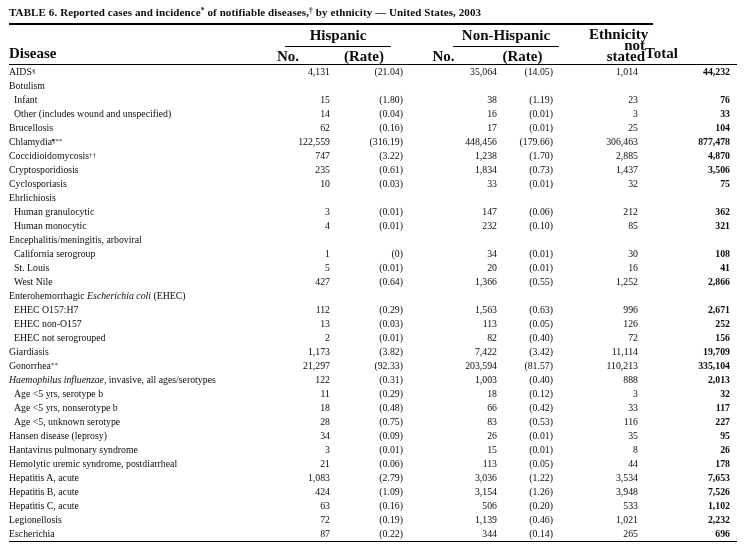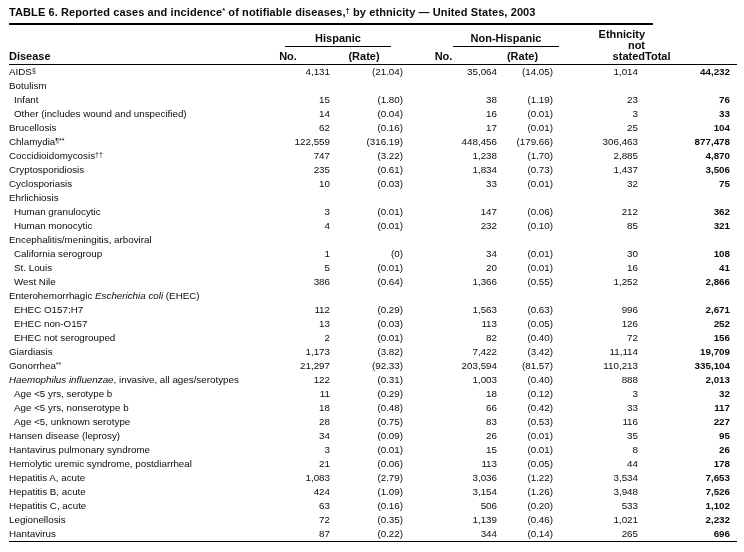--- a/index.html
+++ b/index.html
@@ -1,34 +1,34 @@
 <!DOCTYPE html>
 <html><head>
 <meta charset="utf-8">
 <style>
   html,body{margin:0;padding:0;background:#fff;}
   body{width:744px;height:552px;overflow:hidden;}
   .page{
     box-sizing:border-box;width:660px;height:552px;
     padding:5px 7px 0 9px;
-    font-family:Liberation Sans, sans-serif;
+    font-family:Liberation Serif, serif;
     color:#0b0b0b;
     -webkit-font-smoothing:antialiased;
   }
   .title{
     font-size:11px;font-weight:700;line-height:14px;
     padding-bottom:4px;border-bottom:2px solid #000;
     letter-spacing:.1px;white-space:nowrap;
   }
   .title sup{font-size:7.5px;line-height:0;vertical-align:3px;}
   table{
     border-collapse:collapse;table-layout:fixed;width:728px;
     border-bottom:1px solid #000;font-size:9.8px;color:#0b0b0b;
   }
-  th{font-weight:700;vertical-align:bottom;padding:0;font-size:11px;}
+  th{font-weight:700;vertical-align:bottom;padding:0;font-size:15px;}
   .rowA th{height:22px;}
   .rowB th{height:15px;line-height:11px;}
   .hb{border-bottom:1px solid #000;}
   .group-th{padding:0;}
   .grp{border-bottom:1px solid #000;padding-bottom:2px;text-align:center;white-space:nowrap;}
   .g1{margin:0 12px 0 26px;}
   .g2{margin:0 -6px 0 50px;}
   .th-disease{text-align:left;padding-bottom:2px;}
   .th-num{padding-bottom:2px;}
   .pr-lg{padding-right:13px;}
@@ -219,21 +219,21 @@
           <td class="disease indent"><span>St. Louis</span></td>
           <td class="num c1">5</td>
           <td class="num c2">(0.01)</td>
           <td class="num c3">20</td>
           <td class="num c4">(0.01)</td>
           <td class="num c5">16</td>
           <td class="num c6">41</td>
         </tr>
         <tr>
           <td class="disease indent"><span>West Nile</span></td>
-          <td class="num c1">386</td>
+          <td class="num c1">427</td>
           <td class="num c2">(0.64)</td>
           <td class="num c3">1,366</td>
           <td class="num c4">(0.55)</td>
           <td class="num c5">1,252</td>
           <td class="num c6">2,866</td>
         </tr>
         <tr>
           <td class="disease"><span>Enterohemorrhagic </span><i>Escherichia coli</i><span> (EHEC)</span></td>
           <td class="num c1"></td>
           <td class="num c2"></td>
@@ -373,28 +373,28 @@
           <td class="num c1">63</td>
           <td class="num c2">(0.16)</td>
           <td class="num c3">506</td>
           <td class="num c4">(0.20)</td>
           <td class="num c5">533</td>
           <td class="num c6">1,102</td>
         </tr>
         <tr>
           <td class="disease"><span>Legionellosis</span></td>
           <td class="num c1">72</td>
-          <td class="num c2">(0.35)</td>
+          <td class="num c2">(0.19)</td>
           <td class="num c3">1,139</td>
           <td class="num c4">(0.46)</td>
           <td class="num c5">1,021</td>
           <td class="num c6">2,232</td>
         </tr>
         <tr>
-          <td class="disease"><span>Hantavirus</span></td>
+          <td class="disease"><span>Escherichia</span></td>
           <td class="num c1">87</td>
           <td class="num c2">(0.22)</td>
           <td class="num c3">344</td>
           <td class="num c4">(0.14)</td>
           <td class="num c5">265</td>
           <td class="num c6">696</td>
         </tr>
       </tbody>
   </table>
 

